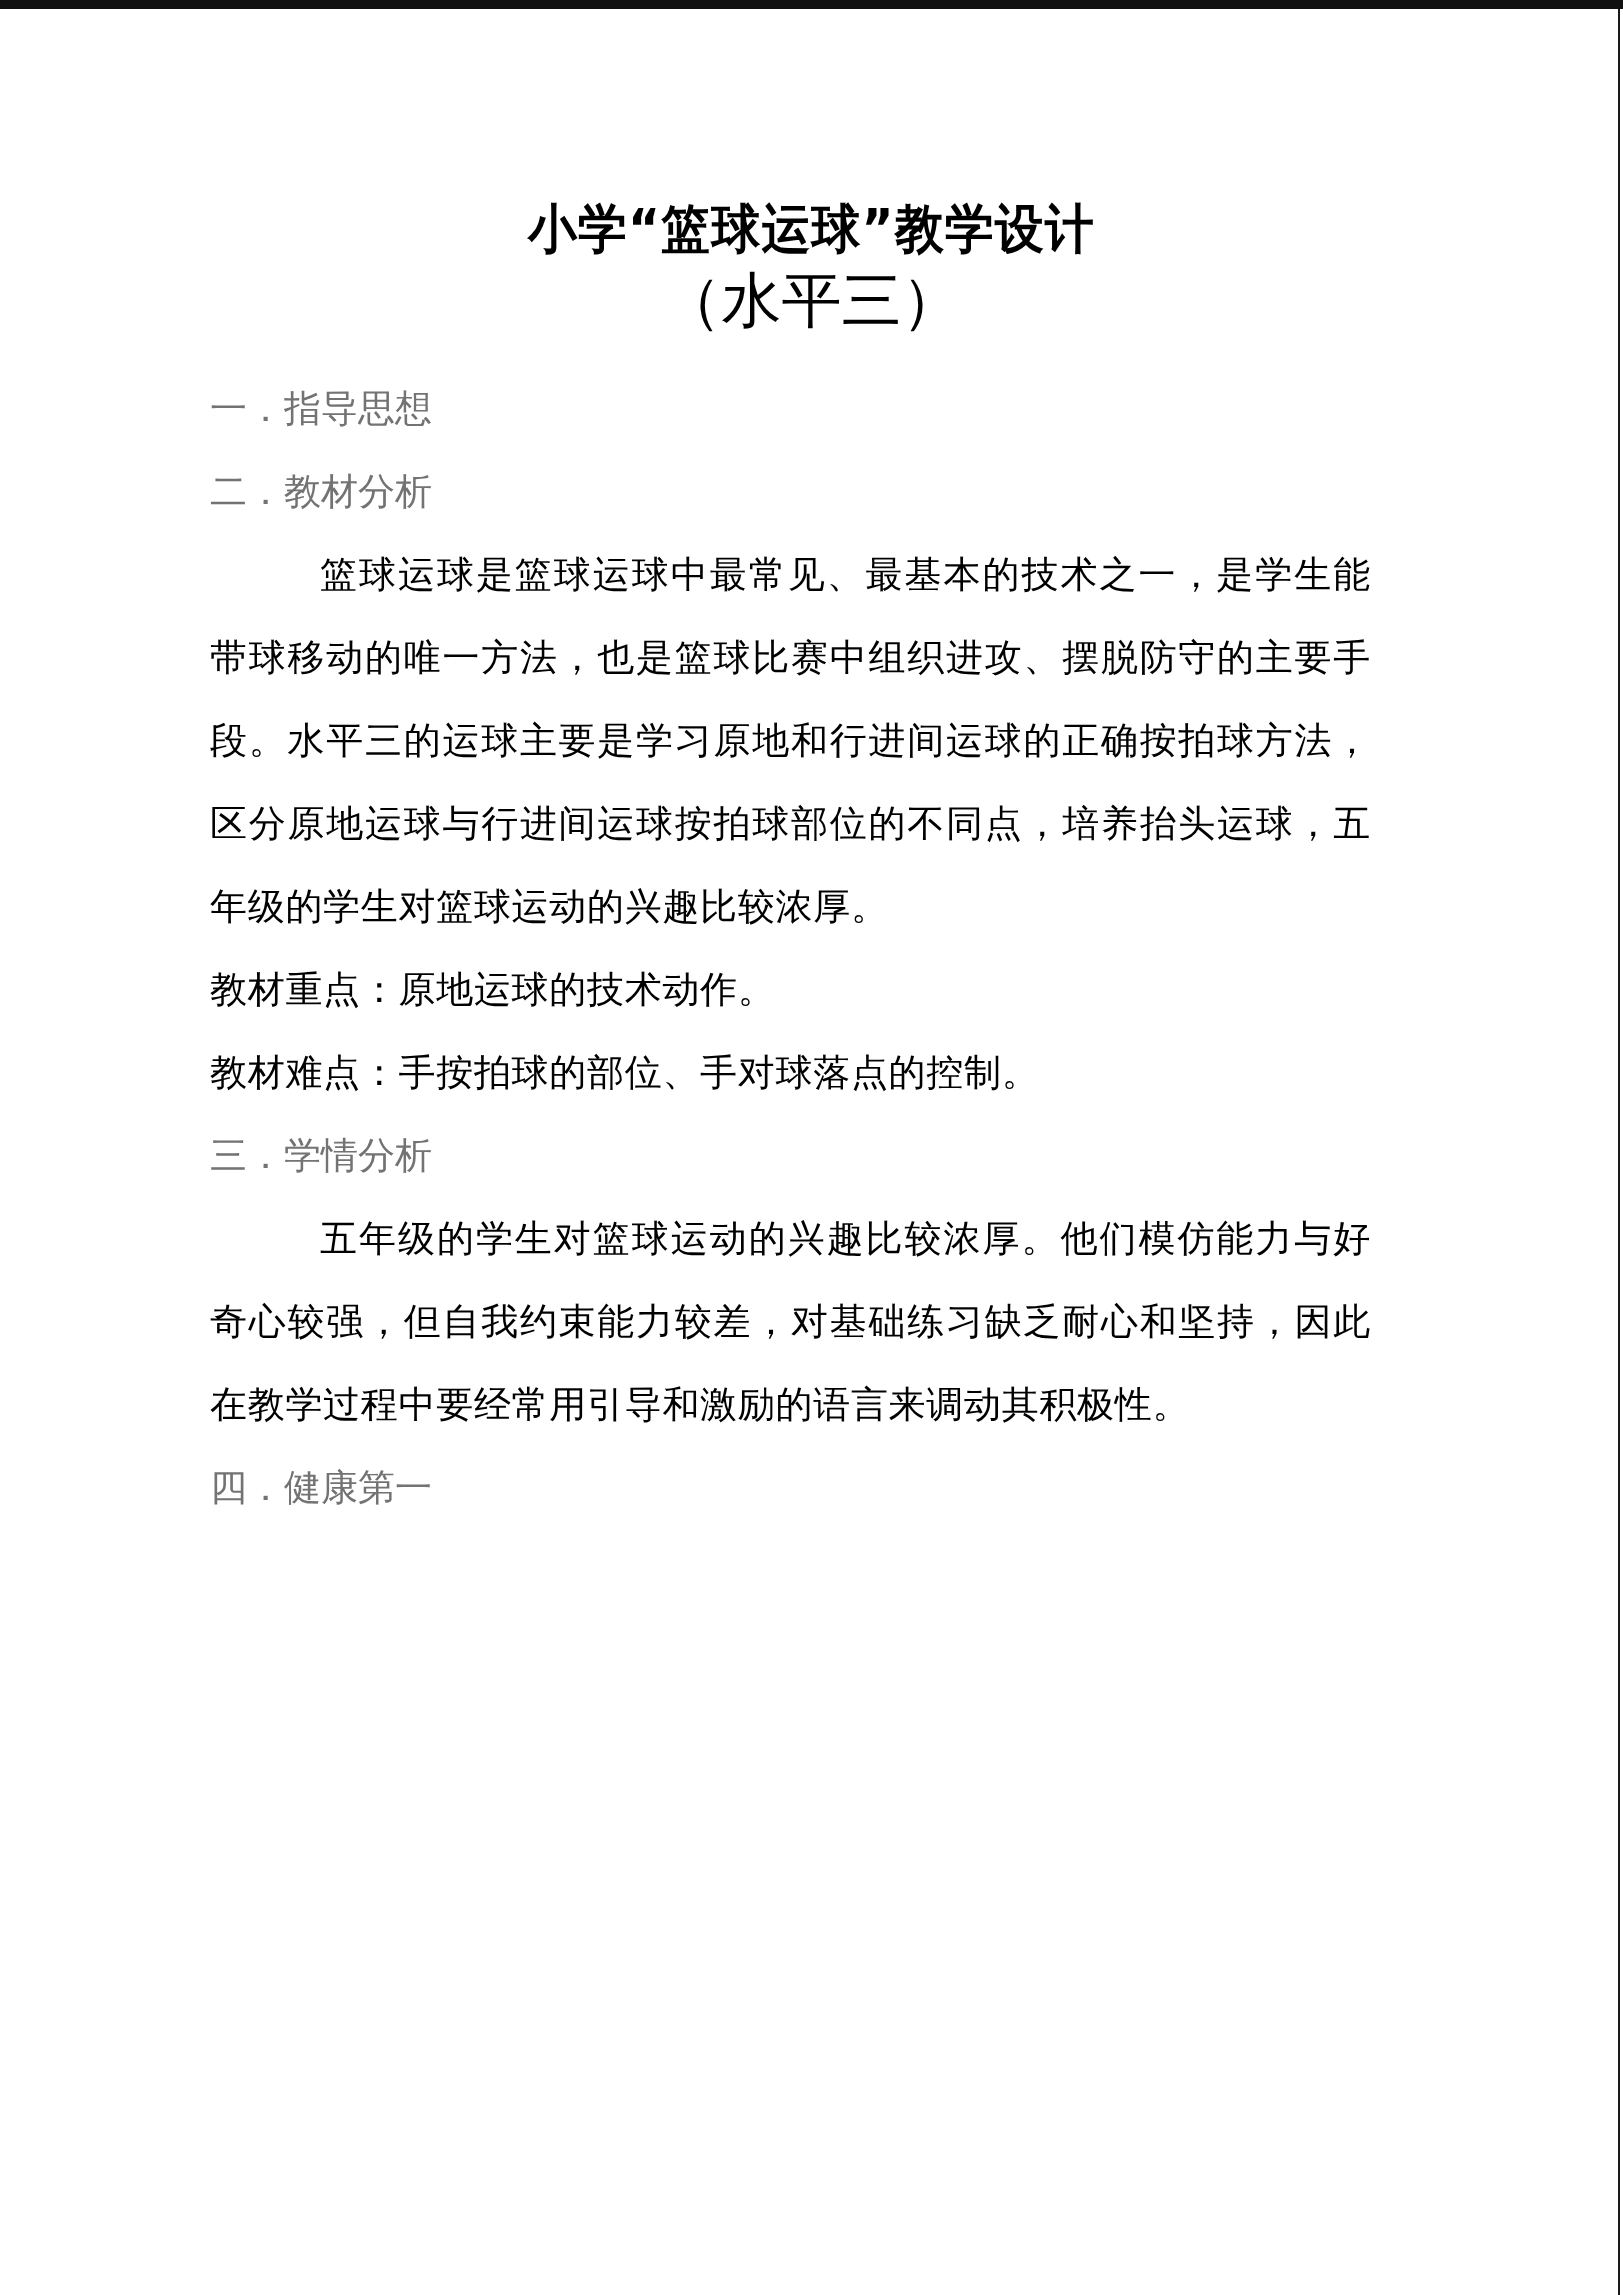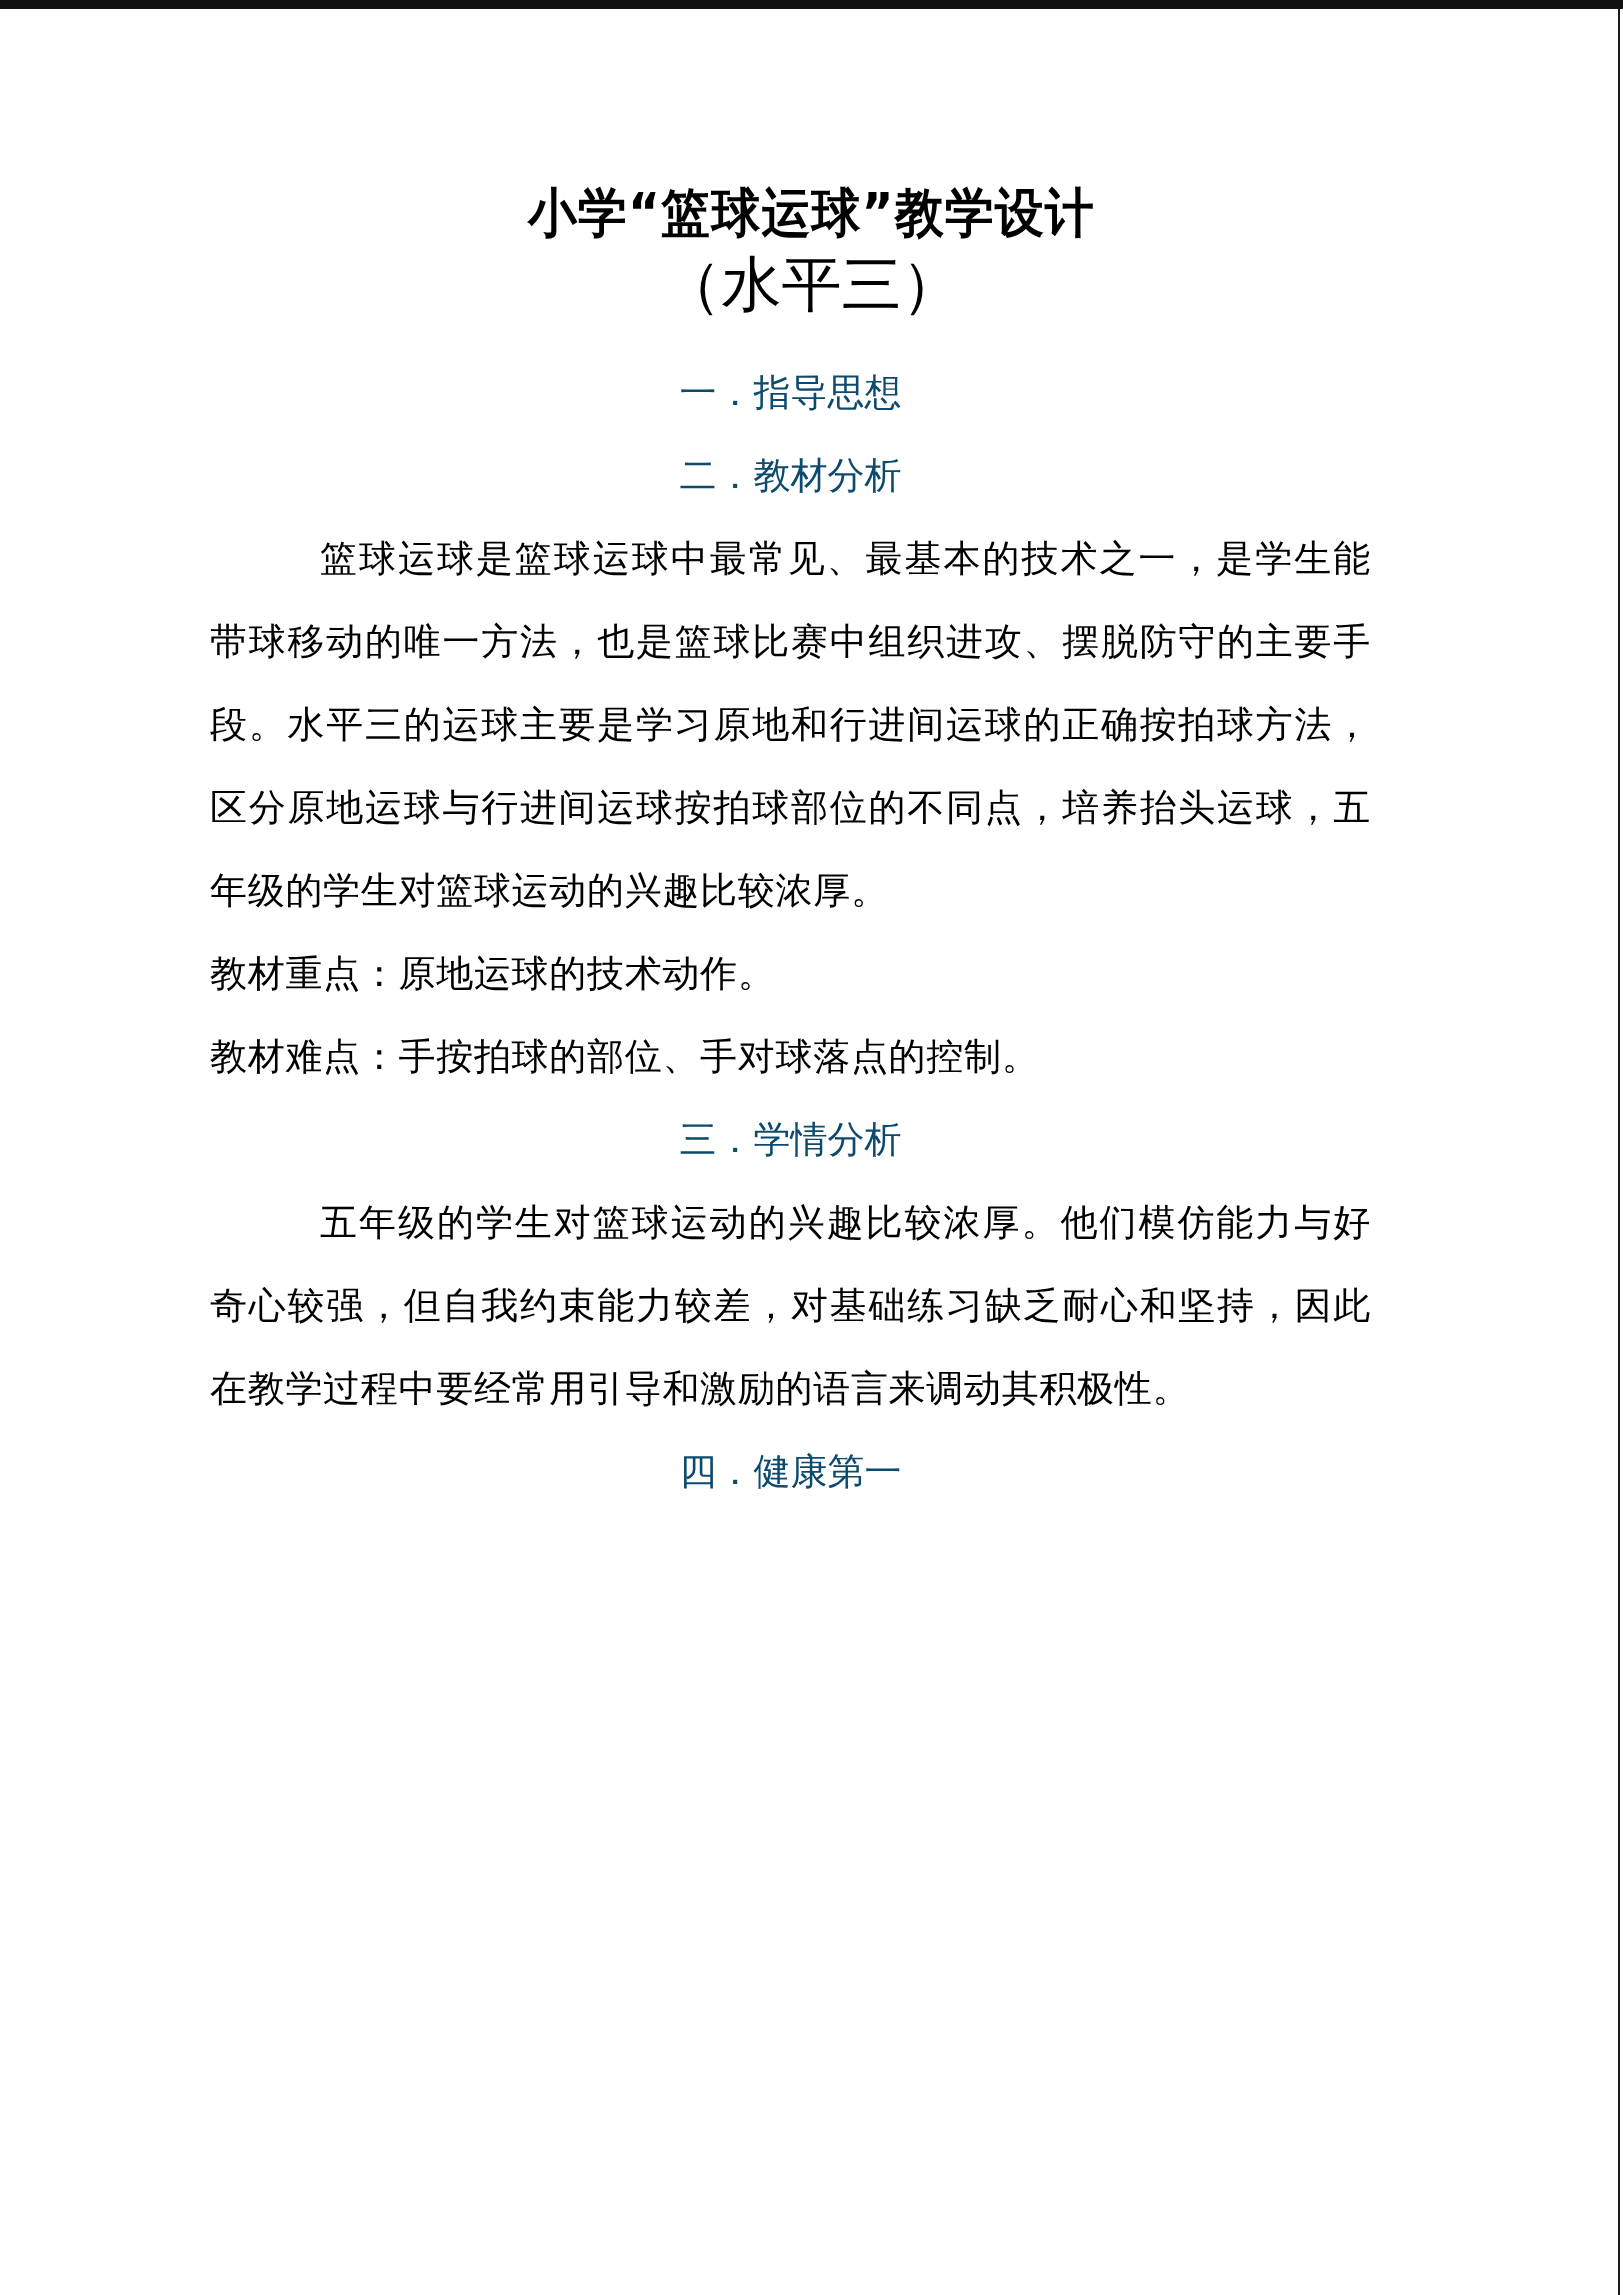--- a/index.html
+++ b/index.html
@@ -28,21 +28,21 @@
     position: absolute;
     top: 8.9px;
     right: 2.7px;
     width: 2px;
     height: 2287px;
     background: #1a1a1a;
   }
 
   #page {
     position: absolute;
-    top: 0;
+    top: 16px;
     left: 0;
     width: 1623px;
     height: 1860px;
     box-sizing: border-box;
     padding: 0;
   }
 
   #doc-title-block {
     margin-top: 183px;
     text-align: center;
@@ -71,24 +71,23 @@
   #body-block {
     margin-top: 30px;
     padding-left: 210px;
     padding-right: 252px;
   }
 
   .section-heading {
     font-family: "DejaVu Serif", "Liberation Serif", serif;
     font-size: 37px;
     line-height: 83px;
-    color: #0c4a6e;
+    color: #737373;
     white-space: pre;
     margin: 0;
-    text-align: center;
   }
 
   .para {
     font-family: "DejaVu Serif", "Liberation Serif", serif;
     font-size: 37px;
     line-height: 83px;
     color: #000000;
     margin: 0;
     text-align: justify;
     text-justify: inter-character;

